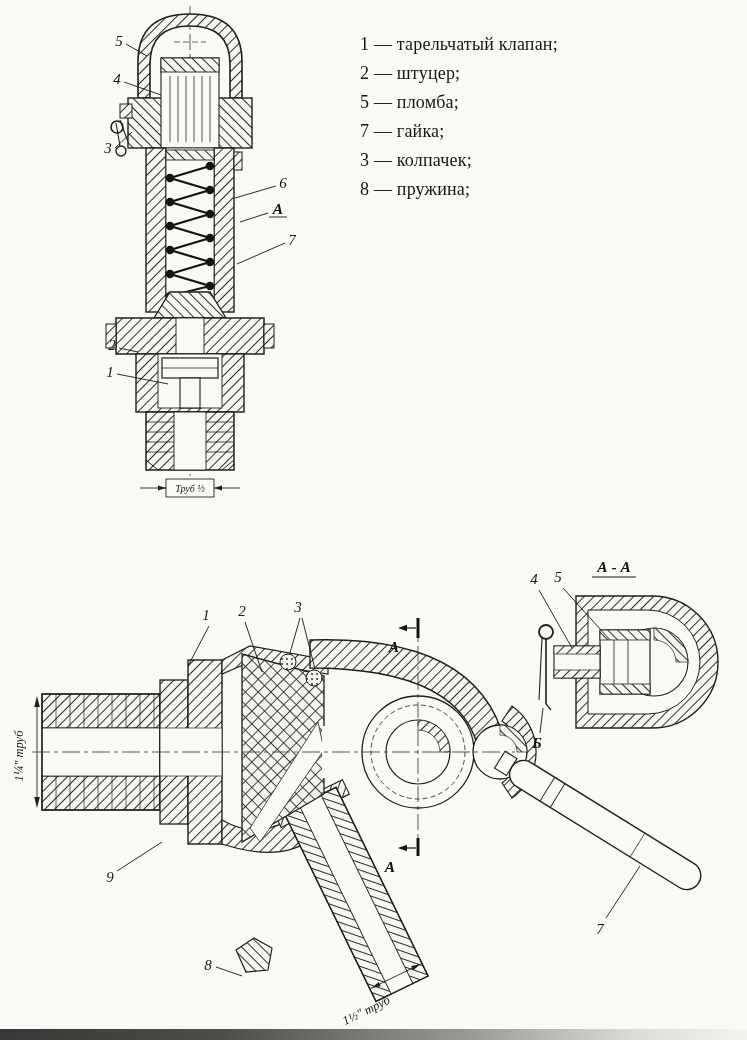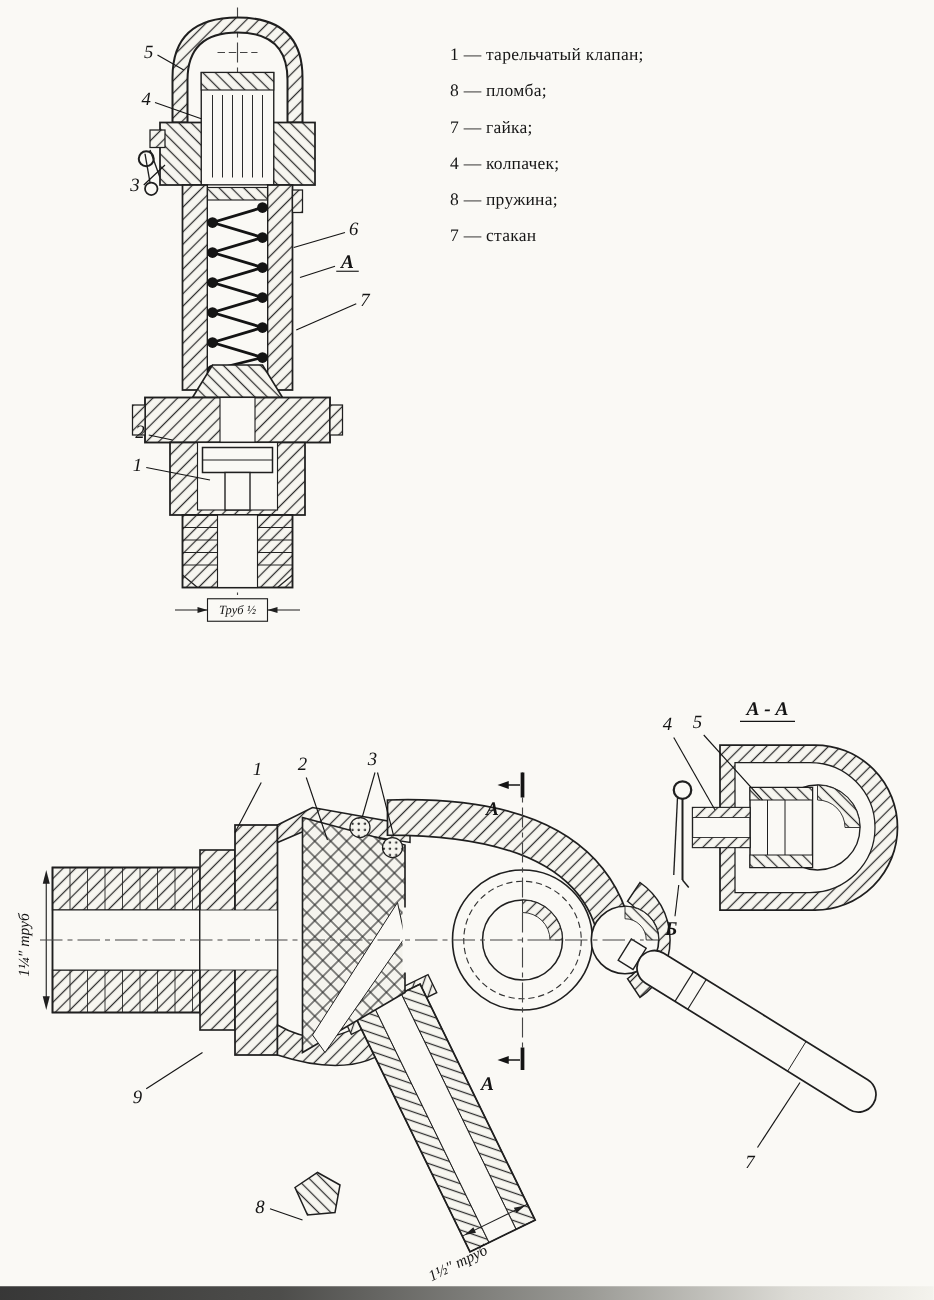--- a/index.html
+++ b/index.html
@@ -11,21 +11,21 @@
     color:#161616;
     overflow:hidden;
   }
   .page { position:absolute; inset:0; }
   .top-svg { position:absolute; left:20px; top:0; }
   .bottom-svg { position:absolute; left:10px; top:552px; }
   .caption-block { position:absolute; left:360px; top:24px; width:382px; }
   .caption { font-size:18px; line-height:26px; letter-spacing:.2px; }
   .caption b { font-weight:bold; }
   .legend { list-style:none; margin-top:6px; }
-  .legend li { font-size:14px; line-height:29px; letter-spacing:.2px; }
+  .legend li { font-size:18px; line-height:29px; letter-spacing:.2px; }
   .scan-edge {
     position:absolute; left:0; bottom:0; width:100%; height:11px;
     background:linear-gradient(to right,#222 0%,#3a3a38 30%,#8d8d88 62%,#d9d8d2 85%,#f3f2ec 100%);
     opacity:.9;
   }
   
   .co  { font:italic 15px "Liberation Serif", serif; fill:#141414; }
   .sec { font:italic 15.5px "Liberation Serif", serif; font-weight:bold; fill:#141414; }
   .dim { font:italic 12.5px "Liberation Serif", serif; fill:#141414; }
   .dims{ font:italic 10px "Liberation Serif", serif; fill:#141414; }
@@ -157,25 +157,25 @@
     <text class="co" x="263" y="188" text-anchor="middle">6</text>
     <text class="sec" x="258" y="214" text-anchor="middle">А</text>
     <text class="co" x="272" y="245" text-anchor="middle">7</text>
     <text class="co" x="92" y="350" text-anchor="middle">2</text>
     <text class="co" x="90" y="377" text-anchor="middle">1</text>
   </svg>
 
   <div class="caption-block">
     <ul class="legend">
       <li>1 — тарельчатый клапан;</li>
-      <li>8 — пломба;</li>
+      <li>2 — штуцер;</li>
+      <li>5 — пломба;</li>
       <li>7 — гайка;</li>
-      <li>4 — колпачек;</li>
+      <li>3 — колпачек;</li>
       <li>8 — пружина;</li>
-      <li>7 — стакан</li>
     </ul>
   </div>
 
   <svg class="bottom-svg" width="726" height="486" viewBox="0 0 726 486">
     <defs>
       <pattern id="bh45" width="7" height="7" patternUnits="userSpaceOnUse" patternTransform="rotate(45)">
         <rect width="7" height="7" fill="#f7f6f0"></rect>
         <line x1="3.5" y1="0" x2="3.5" y2="7" stroke="#2c2c2c" stroke-width="1"></line>
       </pattern>
       <pattern id="bh135" width="7" height="7" patternUnits="userSpaceOnUse" patternTransform="rotate(-45)">

